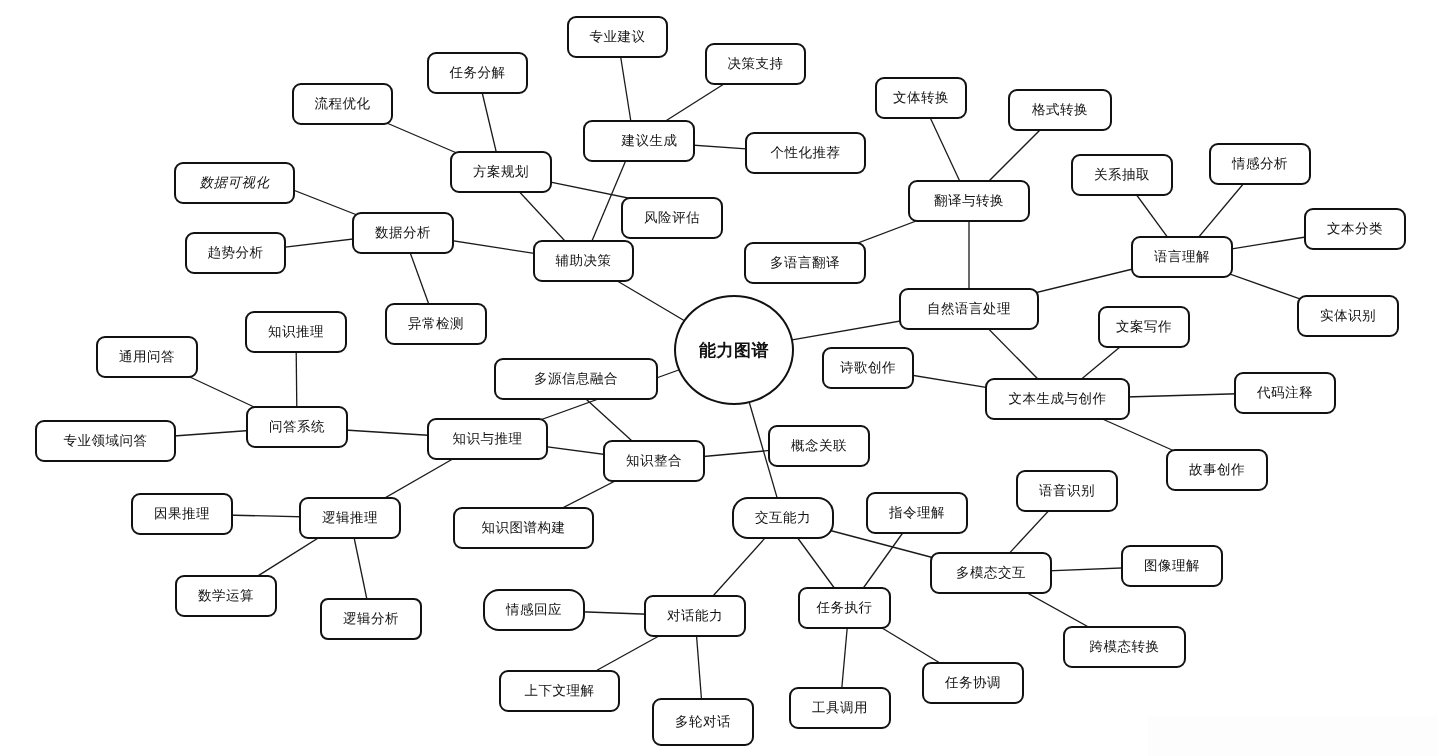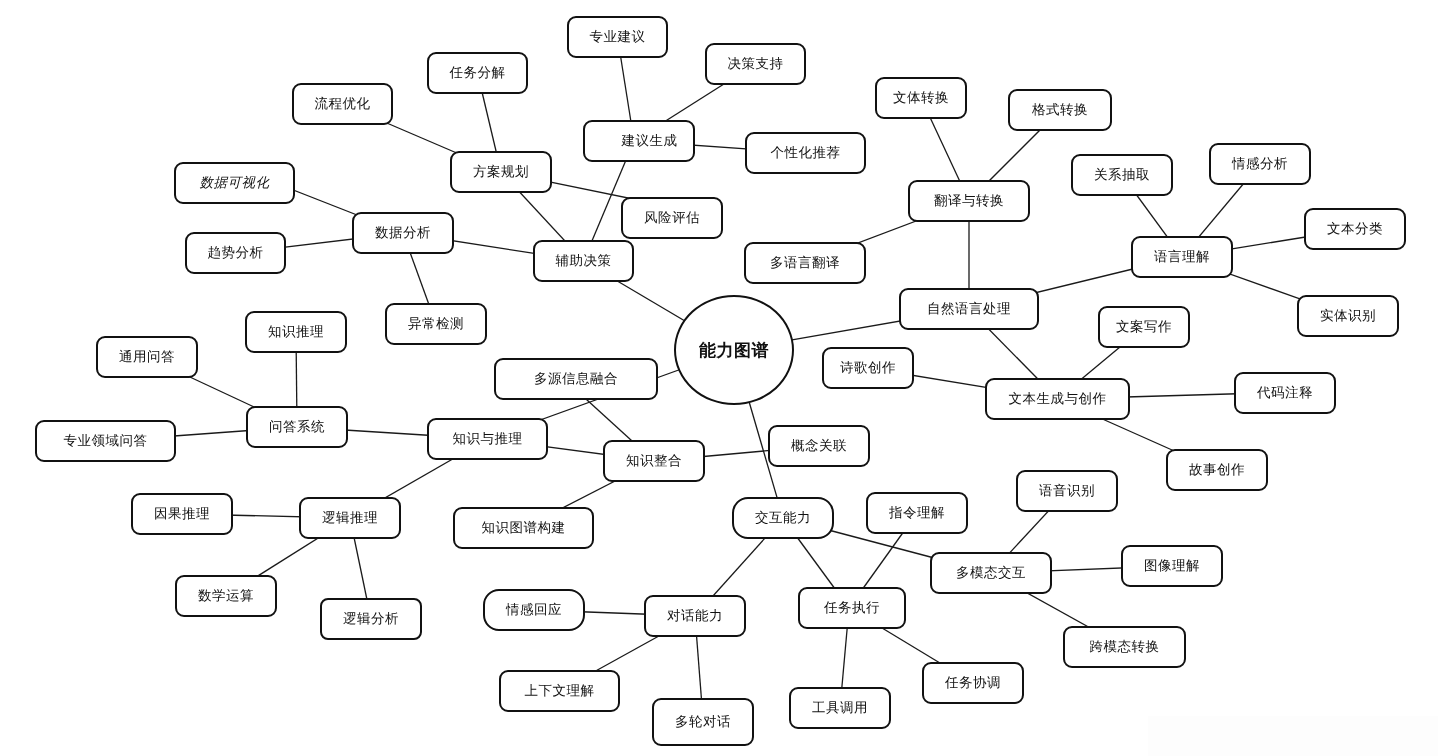--- a/index.html
+++ b/index.html
@@ -216,21 +216,21 @@
       </div>
       <div class="node" style="left: 483px; top: 589px; width: 102px; height: 42px; border-radius: 16px;">
         <span>情感回应</span>
       </div>
       <div class="node" style="left: 499px; top: 670px; width: 121px; height: 42px;">
         <span>上下文理解</span>
       </div>
       <div class="node" style="left: 652px; top: 698px; width: 102px; height: 48px;">
         <span>多轮对话</span>
       </div>
-      <div class="node" style="left: 798px; top: 587px; width: 108px; height: 42px;">
+      <div class="node" style="left: 798px; top: 587px; width: 93px; height: 42px;">
         <span>任务执行</span>
       </div>
       <div class="node" style="left: 866px; top: 492px; width: 102px; height: 42px;">
         <span>指令理解</span>
       </div>
       <div class="node" style="left: 789px; top: 687px; width: 102px; height: 42px;">
         <span>工具调用</span>
       </div>
       <div class="node" style="left: 922px; top: 662px; width: 102px; height: 42px;">
         <span>任务协调</span>

